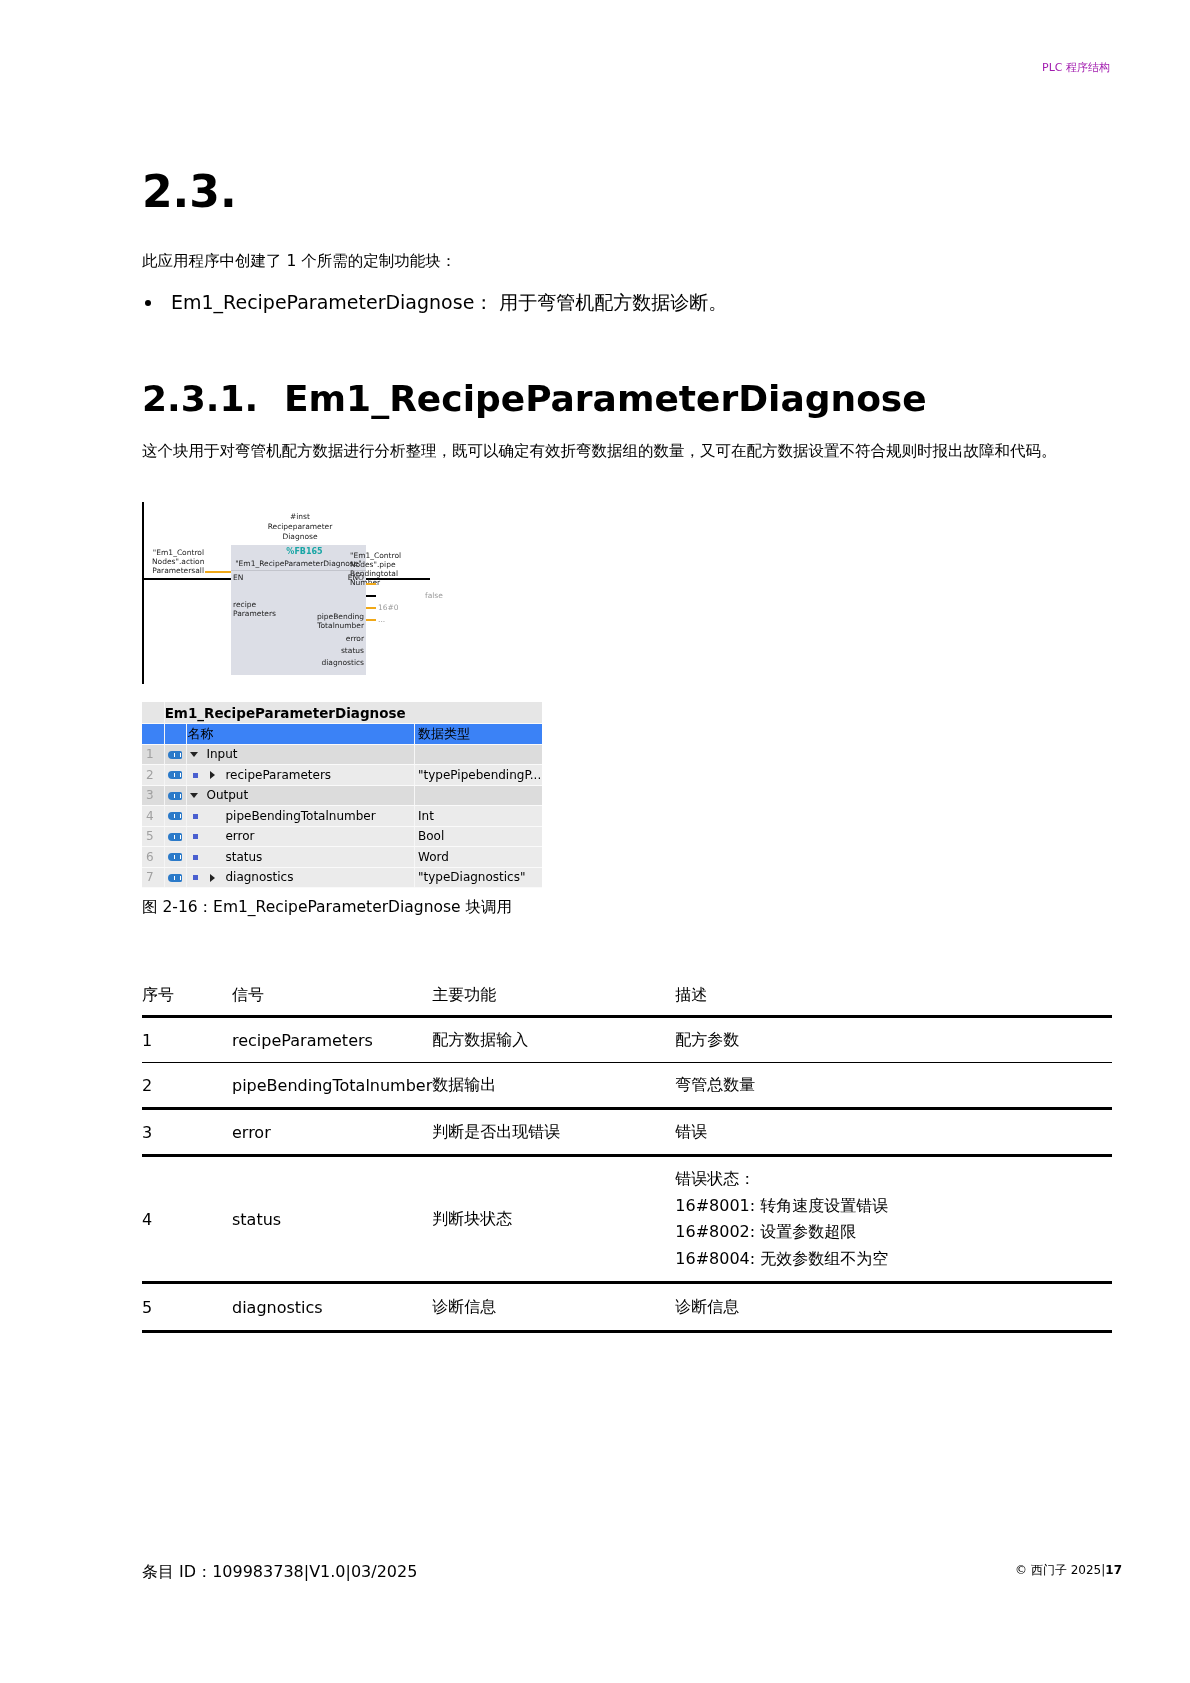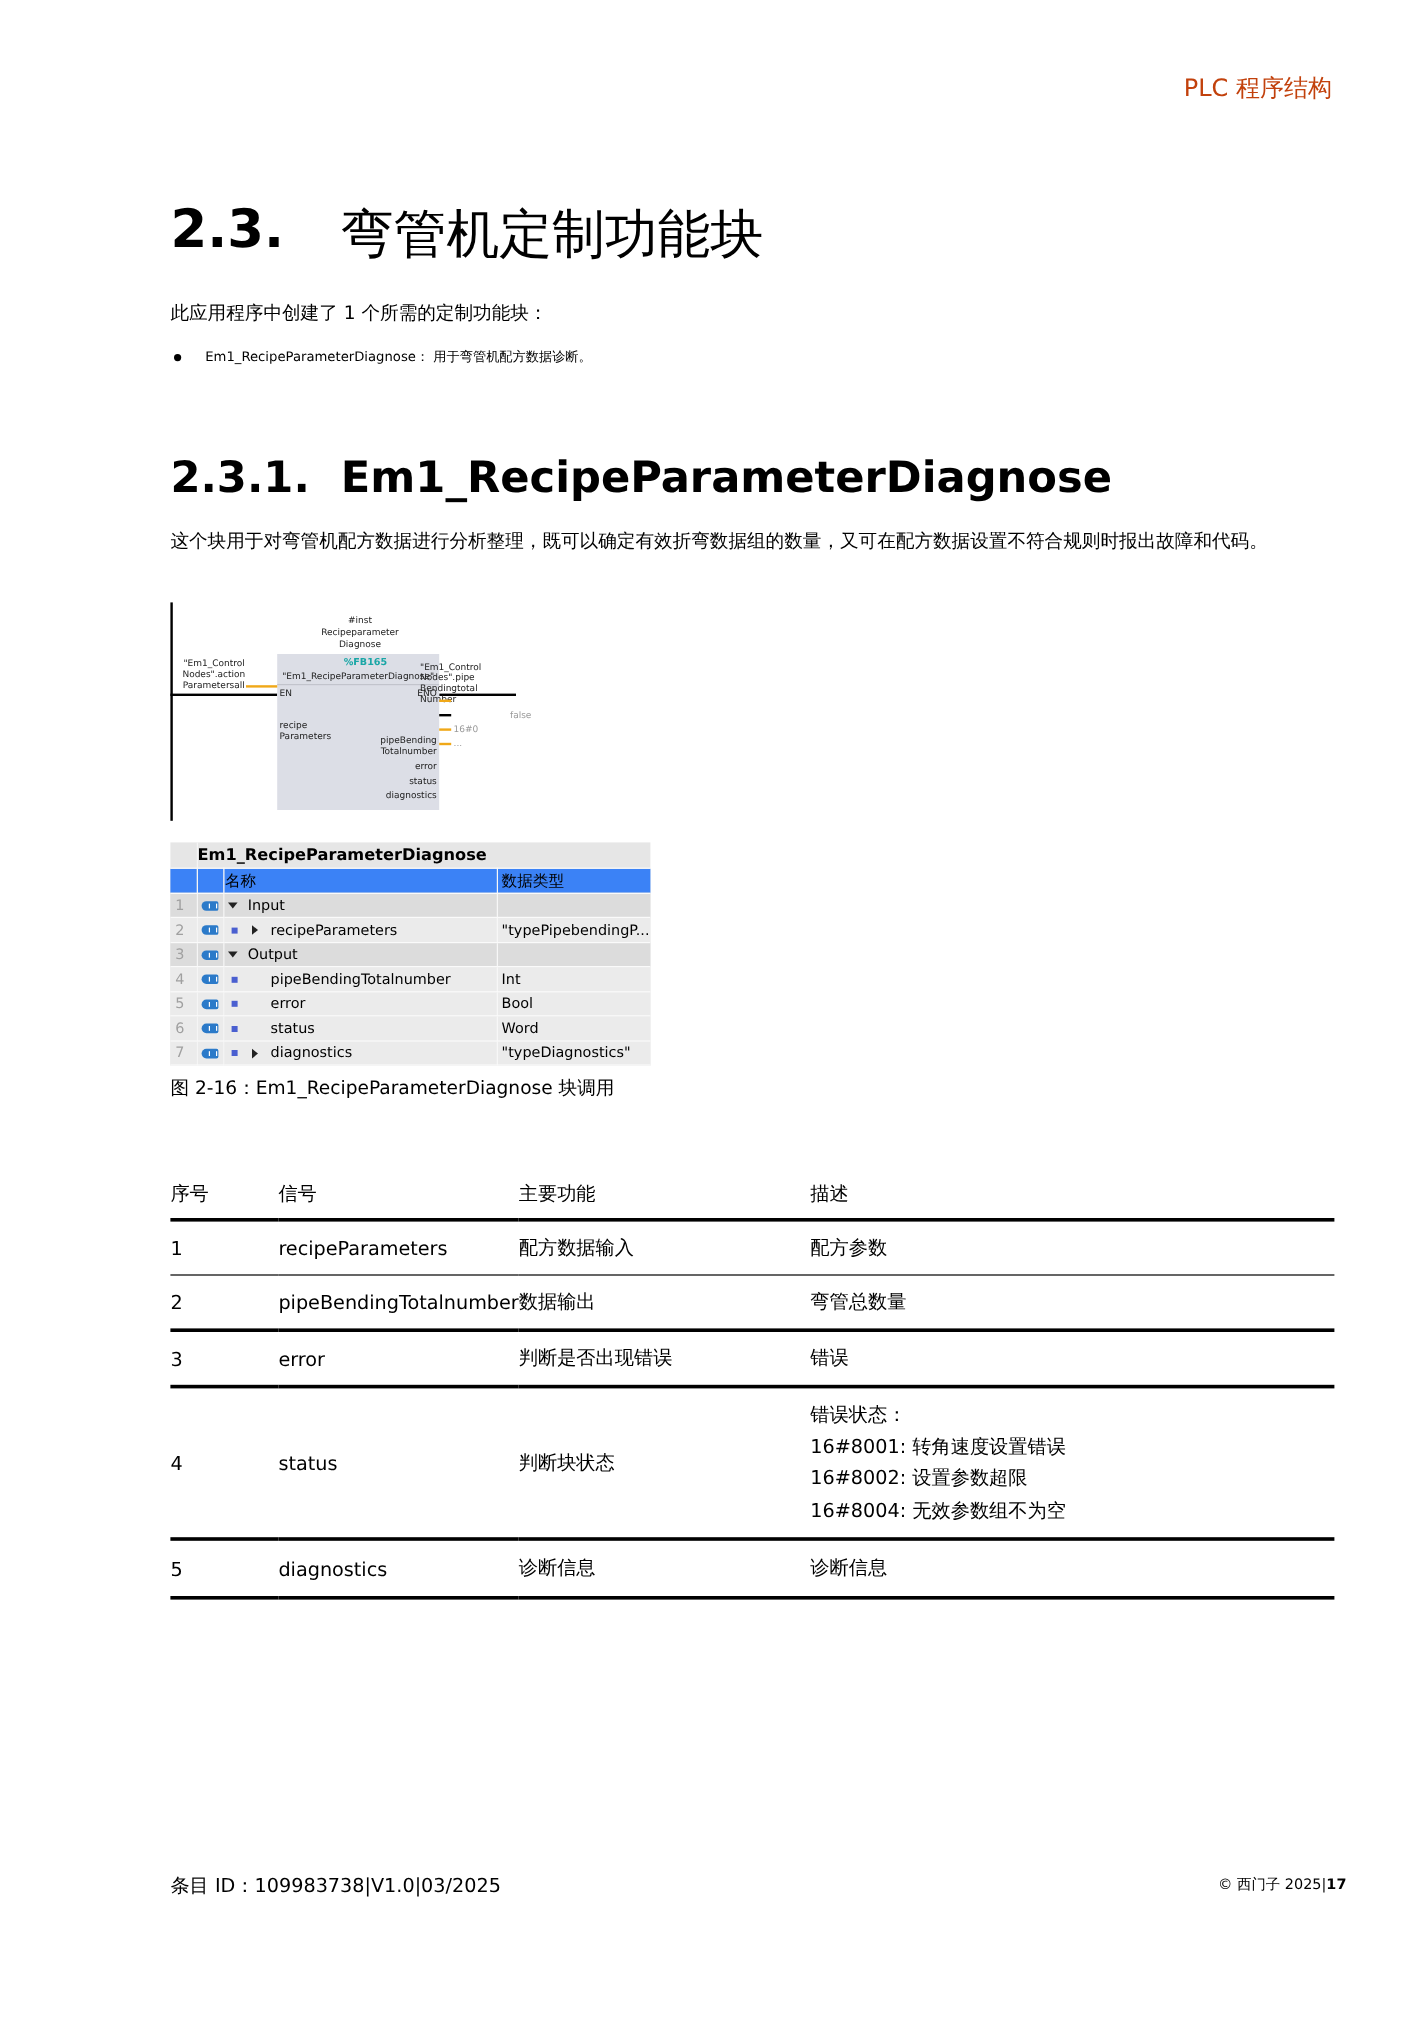--- a/index.html
+++ b/index.html
@@ -2,32 +2,32 @@
 <html><head>
 <meta charset="utf-8">
 <style>
   html, body { margin: 0; padding: 0; background: #ffffff; }
   body {
     width: 1190px; height: 1683px; position: relative; overflow: hidden;
     font-family: "DejaVu Sans", "Liberation Sans", sans-serif; color: #000;
   }
   .header-right {
     position: absolute; top: 60px; right: 80px;
-    font-size: 20px; color: #c2410c;
+    font-size: 11px; color: #a21caf;
   }
   .h1 {
     position: absolute; left: 142px; top: 166px;
     font-size: 44px; display: flex; align-items: flex-start; margin: 0;
     font-weight: normal;
   }
   .h1 .num { font-weight: bold; width: 142px; display: inline-block; }
   .h1 .title { font-weight: normal; }
   .p { position: absolute; left: 142px; font-size: 15.5px; line-height: 26px; margin: 0; }
   .p.intro { top: 248px; }
-  .bullet-list { position: absolute; left: 142px; top: 290px; margin: 0; padding: 0; list-style: none; font-size: 11px; }
+  .bullet-list { position: absolute; left: 142px; top: 290px; margin: 0; padding: 0; list-style: none; font-size: 19px; }
   .bullet-list li { display: flex; align-items: center; }
   .bullet-list .dot { width: 6px; height: 6px; background: #000; border-radius: 50%; margin: 0 20px 0 3px; }
   .h2 {
     position: absolute; left: 142px; top: 378px; margin: 0;
     font-size: 36px; font-weight: bold; display: flex;
   }
   .h2 .num { width: 142px; display: inline-block; }
   .p.desc { top: 438px; width: 960px; }
 
   
@@ -82,21 +82,20 @@
   .footer-right { position: absolute; right: 68px; top: 1562px; font-size: 12px; }
   .footer-right b { font-weight: bold; }
 </style>
 </head>
 <body>
 
 <div class="header-right">PLC 程序结构</div>
 
 <h1 class="h1">
   <span class="num">2.3.</span>
-  <span class="title">弯管机定制功能块</span>
 </h1>
 
 <p class="p intro">此应用程序中创建了 1 个所需的定制功能块：</p>
 
 <ul class="bullet-list">
   <li>
     <span class="dot"></span>
     <span>Em1_RecipeParameterDiagnose： 用于弯管机配方数据诊断。</span>
   </li>
 </ul>

